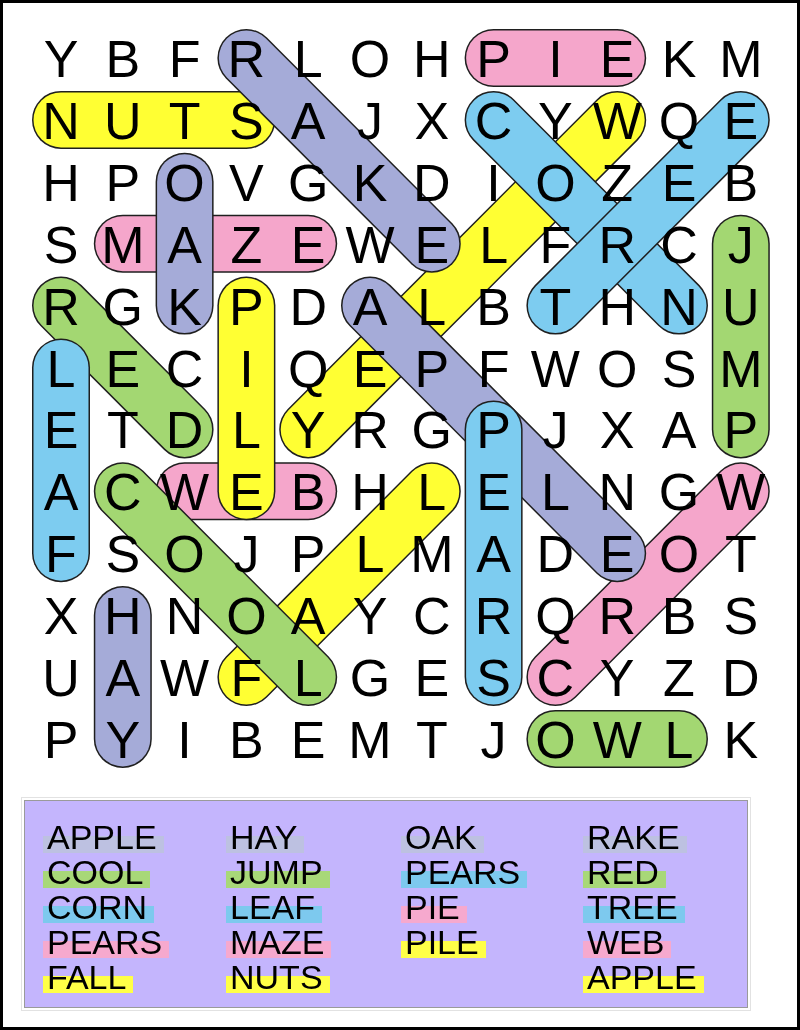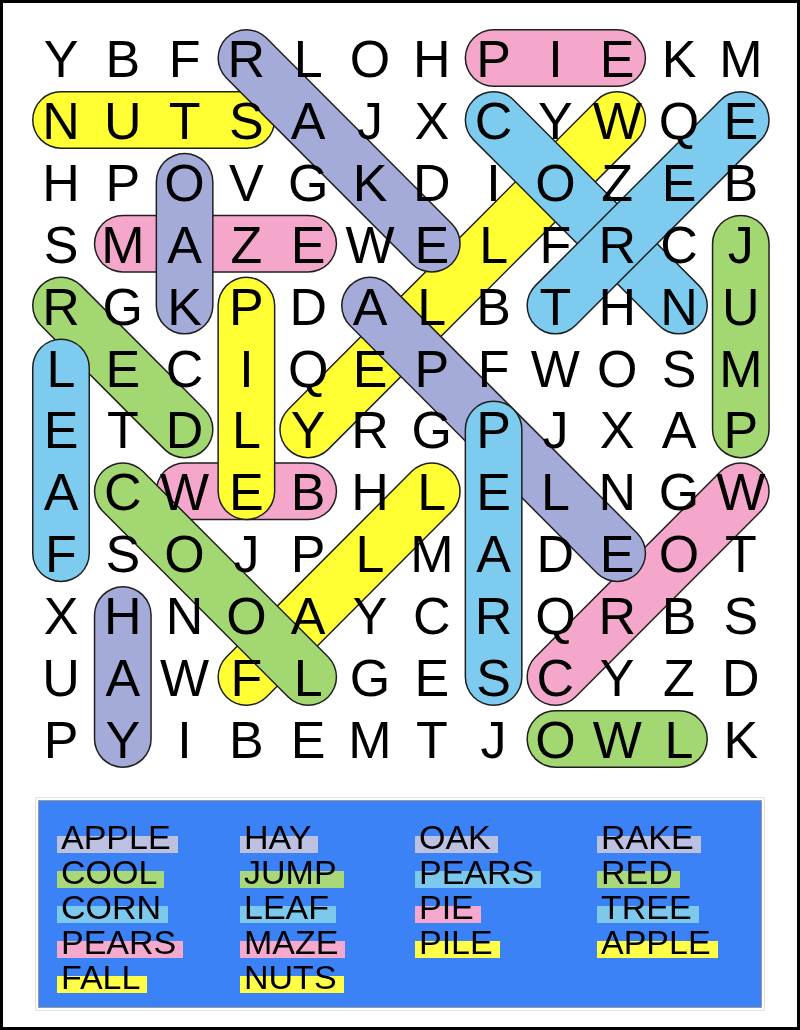--- a/index.html
+++ b/index.html
@@ -18,24 +18,24 @@
   }
   .grid-svg{position:absolute;left:0;top:0;}
   .grid-svg text{
     font-family:"Liberation Sans",sans-serif;
     font-size:52px;
     fill:#000;
     text-anchor:middle;
   }
   .word-box{
     position:absolute;
-    left:38px;top:800px;
+    left:24px;top:800px;
     width:724px;height:208px;
     box-sizing:border-box;
-    background:#3b82f6;
+    background:#c4b5fd;
     border:1px solid #9a9a9a;
     box-shadow:0 0 0 2px #ffffff,0 0 0 3px #e2e2e2;
   }
   .word-grid{
     display:grid;
     grid-template-columns:183px 175px 182px auto;
     padding:19px 0 0 22px;
   }
   .wl-item{
     display:block;
@@ -303,18 +303,19 @@
         <div>
           <span class="wl-item"><span class="wl-wrap" style="--hl: #bdc1e1;"><span class="wl-band"></span><b class="wl-txt">OAK</b></span></span>
           <span class="wl-item"><span class="wl-wrap" style="--hl: #7dc9ee;"><span class="wl-band"></span><b class="wl-txt">PEARS</b></span></span>
           <span class="wl-item"><span class="wl-wrap" style="--hl: #f6a9ce;"><span class="wl-band"></span><b class="wl-txt">PIE</b></span></span>
           <span class="wl-item"><span class="wl-wrap" style="--hl: #ffff47;"><span class="wl-band"></span><b class="wl-txt">PILE</b></span></span>
         </div>
         <div>
           <span class="wl-item"><span class="wl-wrap" style="--hl: #bdc1e1;"><span class="wl-band"></span><b class="wl-txt">RAKE</b></span></span>
           <span class="wl-item"><span class="wl-wrap" style="--hl: #a8d878;"><span class="wl-band"></span><b class="wl-txt">RED</b></span></span>
           <span class="wl-item"><span class="wl-wrap" style="--hl: #7dc9ee;"><span class="wl-band"></span><b class="wl-txt">TREE</b></span></span>
+          <span class="wl-item"><span class="wl-wrap" style="--hl: #f6a9ce;"><span class="wl-band"></span><b class="wl-txt">WEB</b></span></span>
           <span class="wl-item"><span class="wl-wrap" style="--hl: #ffff47;"><span class="wl-band"></span><b class="wl-txt">APPLE</b></span></span>
         </div>
       </div>
   </div>
   <div class="frame"></div>
 </div>
 
 </body></html>

